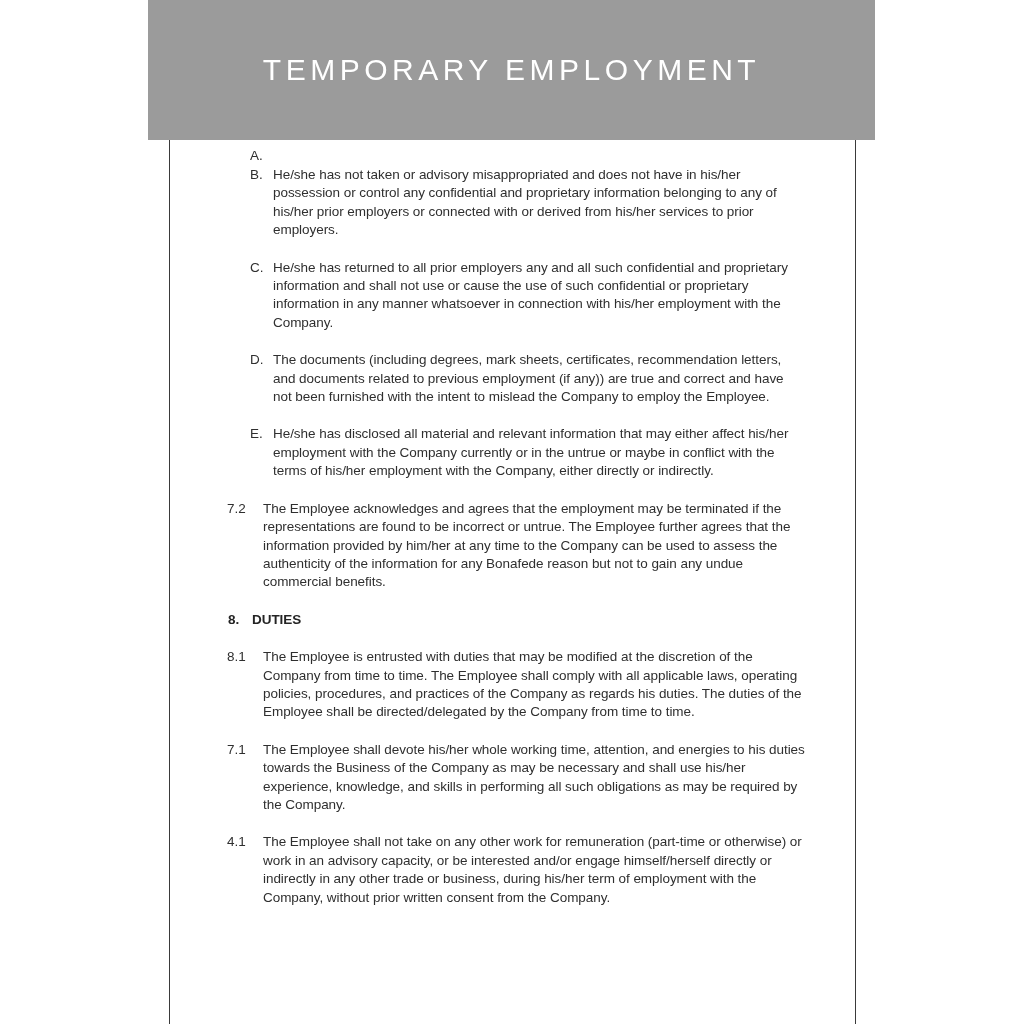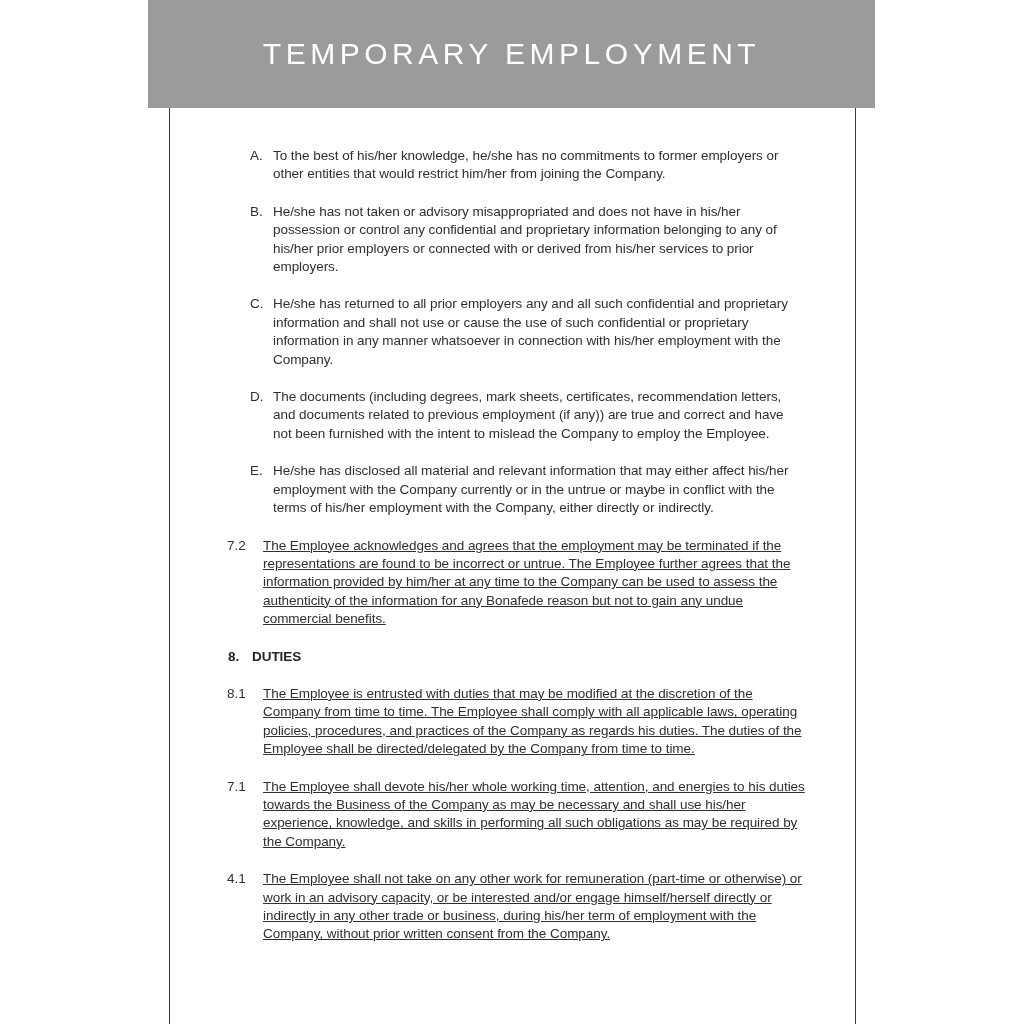--- a/index.html
+++ b/index.html
@@ -16,46 +16,45 @@
   }
   .content {
     padding-top:147px;
     color:#2f2f2f; font-size:13.5px; line-height:18.4px;
     letter-spacing:-0.05px;
   }
   .item { position:relative; margin-bottom:19px; }
   .item .label { position:absolute; top:0; }
   .item.lettered { padding-left:103px; padding-right:50px; }
   .item.lettered .label { left:80px; }
-  .item.numbered { padding-left:93px; padding-right:50px;text-decoration:underline; }
+  .item.numbered { padding-left:93px; padding-right:50px; }
   .item.numbered .label { left:57px; }
   .item.heading { padding-left:82px; font-weight:bold; color:#242424; }
   .item.heading .label { left:58px; }
   
   .banner {
-    position:absolute; left:148px; top:0; width:727px; height:108px;
+    position:absolute; left:148px; top:0; width:727px; height:140px;
     background:#9b9b9b; z-index:2;
     display:flex; flex-direction:column; justify-content:center; align-items:center;
   }
   .title-line {
     color:#ffffff; font-size:30px; font-weight:300;
     letter-spacing:4.5px; line-height:48px; white-space:nowrap;
   }
 </style>
 </head>
 <body>
 
 <div class="canvas">
 
   <div class="page">
     <div class="content">
 
       <div class="item lettered">
         <span class="label">A.</span>
-        <span class="text">To the best of his/her knowledge, he/she has no commitments to former employers or other entities that would restrict him/her from joining the Company.</span>
       </div>
 
       <div class="item lettered">
         <span class="label">B.</span>
         <span class="text">He/she has not taken or advisory misappropriated and does not have in his/her possession or control any confidential and proprietary information belonging to any of his/her prior employers or connected with or derived from his/her services to prior employers.</span>
       </div>
 
       <div class="item lettered">
         <span class="label">C.</span>
         <span class="text">He/she has returned to all prior employers any and all such confidential and proprietary information and shall not use or cause the use of such confidential or proprietary information in any manner whatsoever in connection with his/her employment with the Company.</span>

